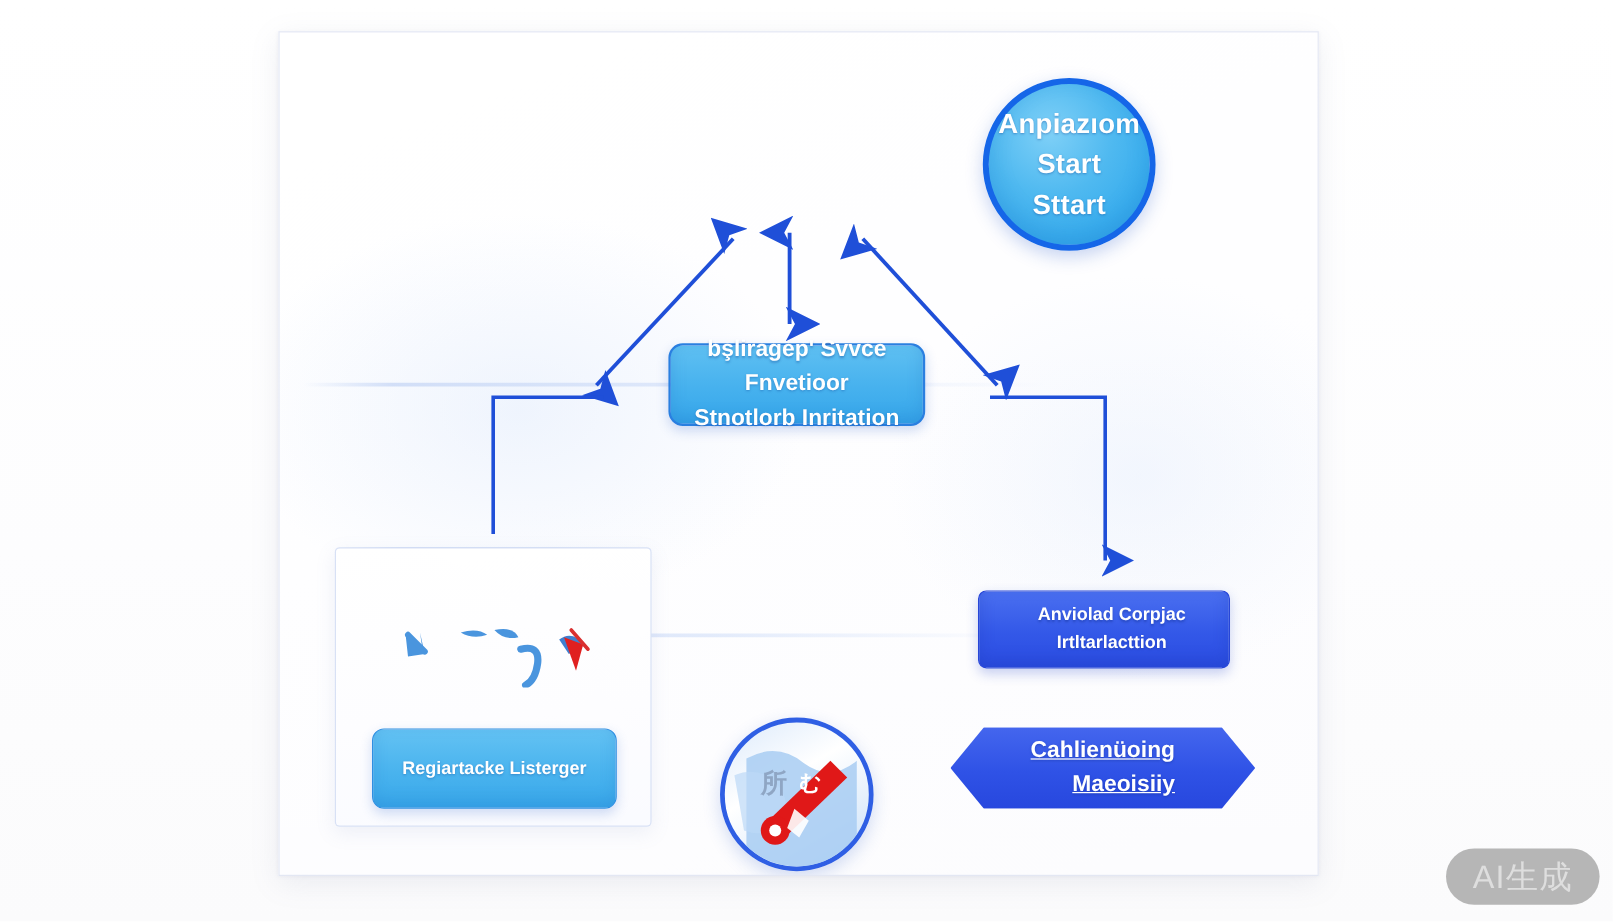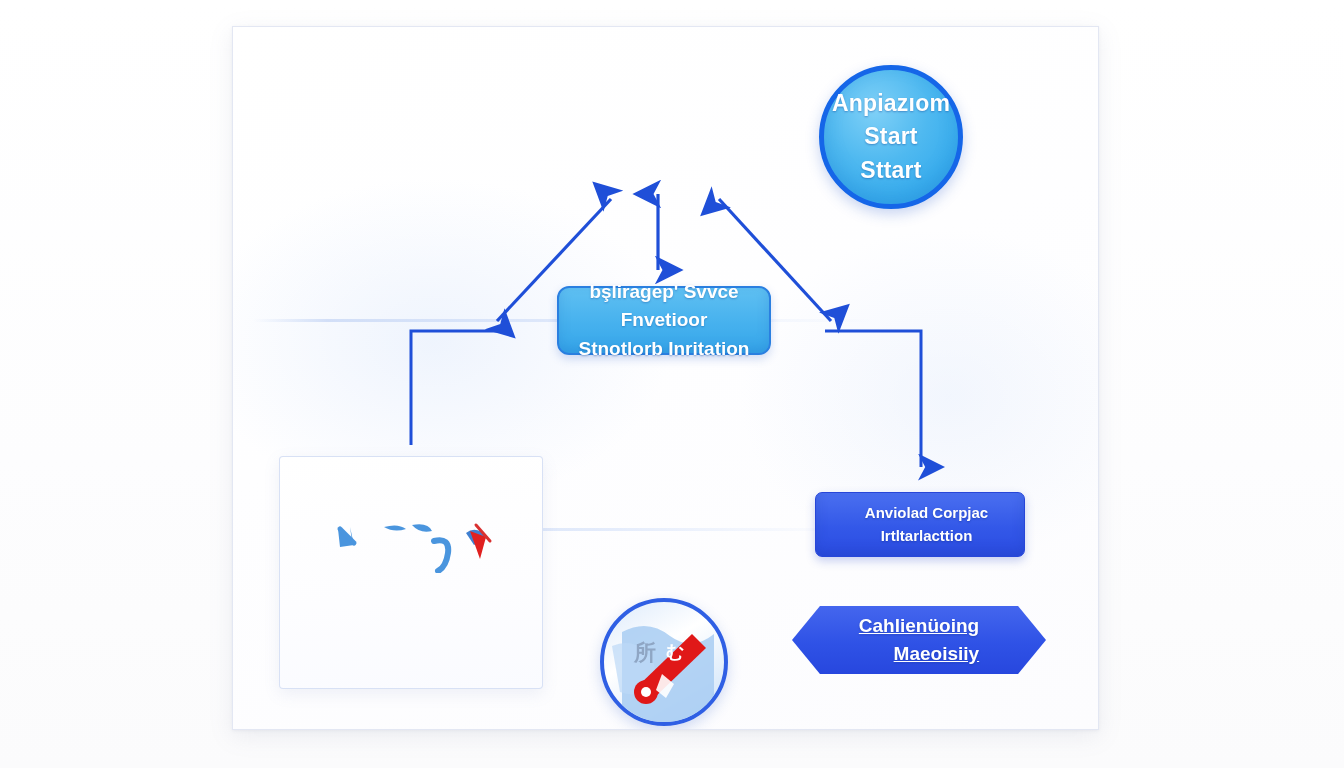--- a/index.html
+++ b/index.html
@@ -311,34 +311,40 @@
           <path d="M132,36 q16,-3 20,6 q-12,3 -20,-6 Z" fill="#4a95de"></path>
 
           <path d="M154,52 q16,-4 14,12 q-2,14 -10,18" stroke="#4a95de" stroke-width="6" fill="none" stroke-linecap="round"></path>
 
           <path d="M186,44 q10,-8 22,4 l-14,8 Z" fill="#3f7fd0"></path>
           <path d="M190,42 L200,70 L206,48 Z" fill="#e02020"></path>
           <path d="M196,36 L210,52" stroke="#d93030" stroke-width="3" stroke-linecap="round" fill="none"></path>
         </svg>
       </div>
 
+      <div id="card-button">
+        <div id="card-button-label">Regiartacke Listerger</div>
+      </div>
     </div>
 
     <div id="badge-node" style="left:367px; top:571px;">
       <svg viewBox="0 0 128 128" width="128" height="128">
 
         <path d="M18,30 q26,-14 48,4 q22,16 44,-2 l0,96 l-92,0 Z" fill="#a8cdf2" opacity="0.85"></path>
         <path d="M8,44 q20,-8 34,6 q14,14 6,30 q-10,18 -32,10 Z" fill="#bcd9f6" opacity="0.7"></path>
 
         <text x="30" y="58" font-family="'Liberation Sans', sans-serif" font-size="22" font-weight="700" fill="#8fa6c4">所</text>
 
         <path d="M88,32 L102,46 L50,96 L34,84 Z" fill="#e01818"></path>
         <circle cx="42" cy="90" r="12" fill="#e01818"></circle>
         <circle cx="42" cy="90" r="5" fill="#ffffff"></circle>
         <path d="M58,72 L70,82 L62,96 L52,88 Z" fill="#ffffff" opacity="0.9"></path>
         <text x="62" y="56" font-family="'Liberation Sans', sans-serif" font-size="18" font-weight="700" fill="#ffffff">む</text>
       </svg>
     </div>
 
   </div>
 
+  <div id="watermark">
+    <span id="watermark-label">AI生成</span>
+  </div>
 
 </div>
 
 </body></html>

